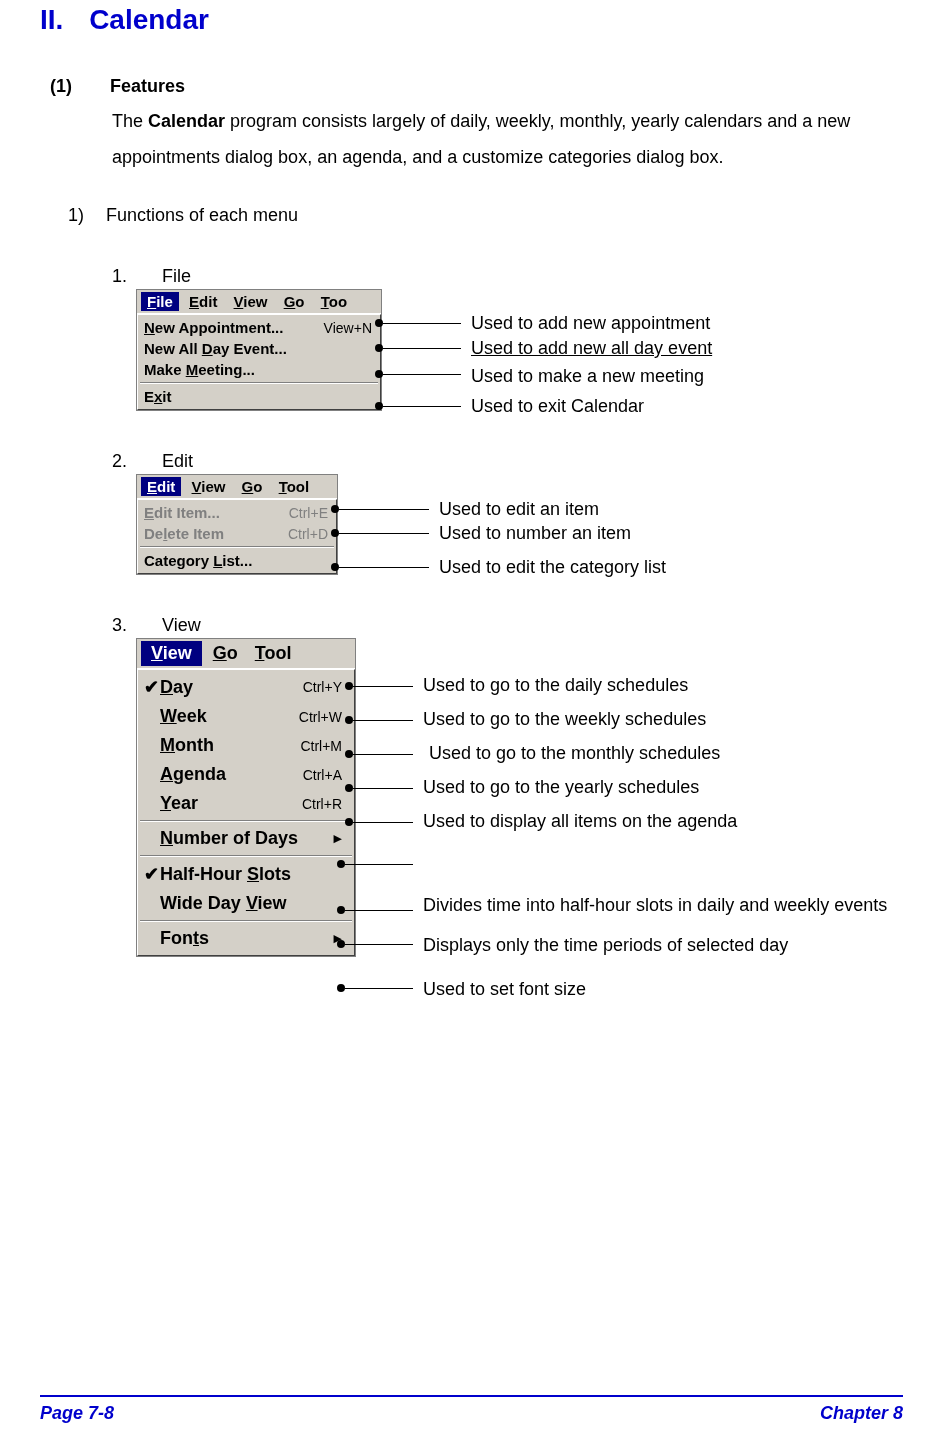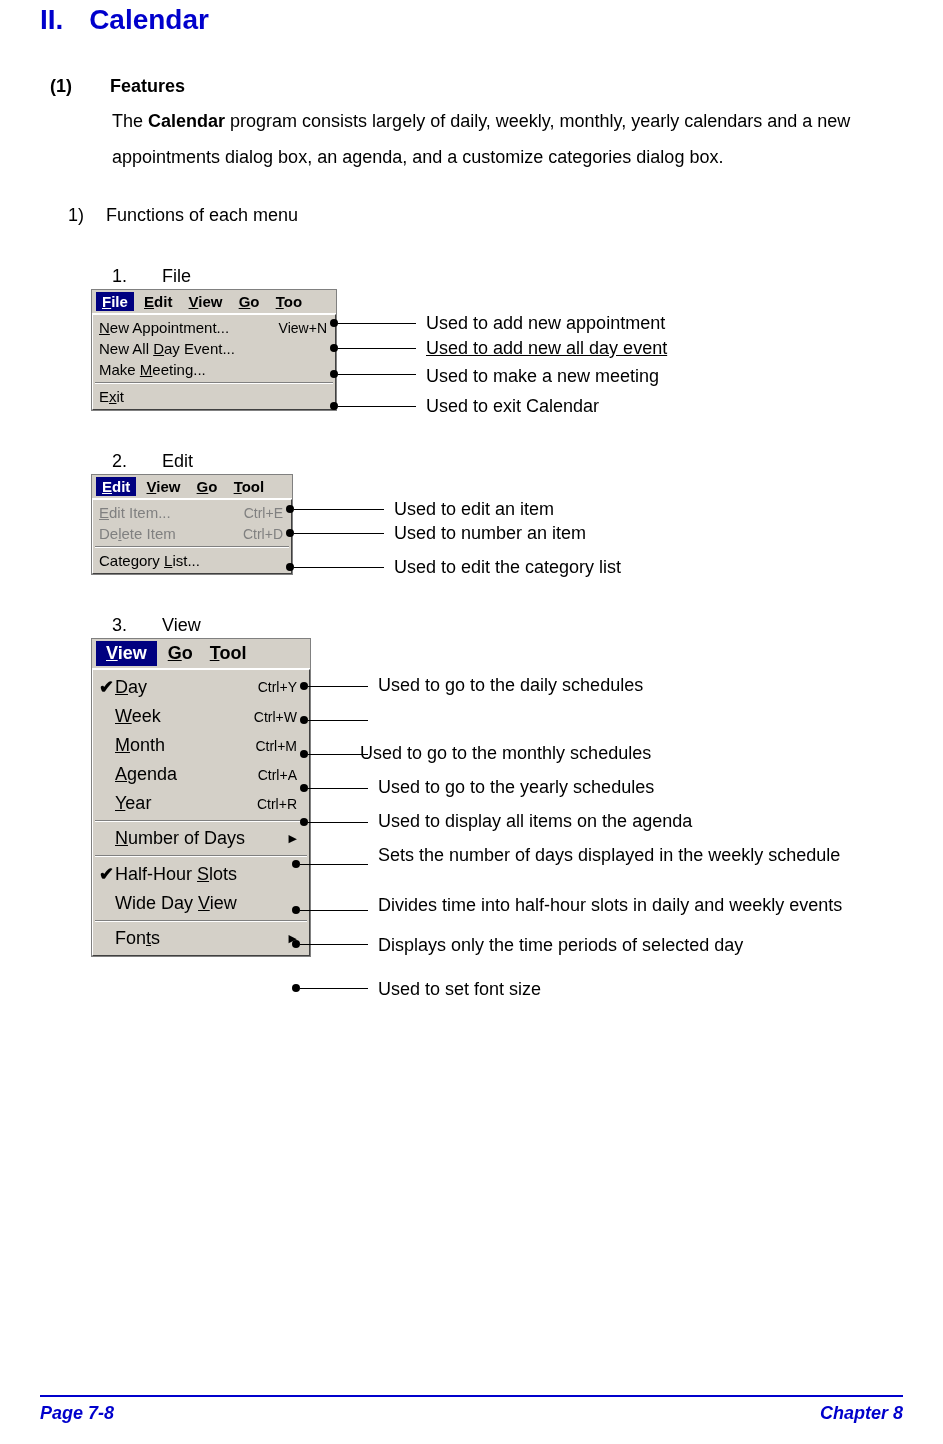--- a/index.html
+++ b/index.html
@@ -41,21 +41,21 @@
   .sub1 { margin-left: 28px; font-size: 18px; margin-top: 30px; }
   .sub1 .n { display:inline-block; width:38px; }
   .sub2 { margin-left: 72px; font-size: 18px; margin-top: 40px; }
   .sub2 .n { display:inline-block; width:50px; }
 
   
   .menu {
     position: relative;
     border: 1px solid #808080;
     background: #d4d0c8;
-    margin-left: 51px;
+    margin-left: 96px;
     margin-top: 2px;
   }
   .menu-bar {
     background: #d4d0c8;
     padding: 2px 4px 2px 4px;
     font-family: "Arial", sans-serif;
     font-size: 15px;
     border-bottom: 1px solid #fff;
   }
   .menu-bar .mi {
@@ -81,21 +81,21 @@
   .drop-row {
     display:flex;
     align-items:center;
     font-size: 15px;
     padding: 2px 6px 2px 4px;
     color: #000;
     position: relative;
   }
   .drop-row.dis { color: #808080; }
   .drop-row .check { width:14px; display:inline-block; }
-  .drop-row .lab { flex:1; }
+  .drop-row .lab { flex:1;font-weight:bold; }
   .drop-row .sc { color:#000; font-size:14px;}
   .drop-row.dis .sc { color:#808080; }
   .drop-row .arrow { font-size:11px; padding-left:6px;}
   .sep {
     height:0; border-top:1px solid #808080; border-bottom:1px solid #fff;
     margin:2px 0;
   }
   .dot {
     position:absolute;
     width:8px; height:8px; background:#000; border-radius:50%;
@@ -290,36 +290,36 @@
           <span class="arrow">▶</span>
       </div>
     </div>
 
     <div class="dot" style="top:43px; left:208px;"></div>
       <div class="hline" style="top:47px; left:216px; width:60px;"></div>
     <div class="ann-text" style="top:36px; left:286px;">Used to go to the daily schedules</div>
 
     <div class="dot" style="top:77px; left:208px;"></div>
       <div class="hline" style="top:81px; left:216px; width:60px;"></div>
+    <div class="ann-text" style="top:70px; left:286px;">Used to go to the weekly schedules</div>
 
     <div class="dot" style="top:111px; left:208px;"></div>
       <div class="hline" style="top:115px; left:216px; width:60px;"></div>
-    <div class="ann-text" style="top:104px; left:268px;">Used to go to the monthly schedules</div>
+    <div class="ann-text" style="top:104px; left:292px;">Used to go to the monthly schedules</div>
 
     <div class="dot" style="top:145px; left:208px;"></div>
       <div class="hline" style="top:149px; left:216px; width:60px;"></div>
     <div class="ann-text" style="top:138px; left:286px;">Used to go to the yearly schedules</div>
 
     <div class="dot" style="top:179px; left:208px;"></div>
       <div class="hline" style="top:183px; left:216px; width:60px;"></div>
     <div class="ann-text" style="top:172px; left:286px;">Used to display all items on the agenda</div>
 
     <div class="dot" style="top:221px; left:200px;"></div>
       <div class="hline" style="top:225px; left:208px; width:68px;"></div>
-    <div class="ann-text wrap" style="top:204px; left:286px;">Sets the number of days displayed in the weekly schedule</div>
 
     <div class="dot" style="top:267px; left:200px;"></div>
       <div class="hline" style="top:271px; left:208px; width:68px;"></div>
     <div class="ann-text wrap" style="top:254px; left:286px;">Divides time into half-hour slots in daily and weekly events</div>
 
     <div class="dot" style="top:301px; left:200px;"></div>
       <div class="hline" style="top:305px; left:208px; width:68px;"></div>
     <div class="ann-text" style="top:296px; left:286px;">Displays only the time periods of selected day</div>
 
     <div class="dot" style="top:345px; left:200px;"></div>

